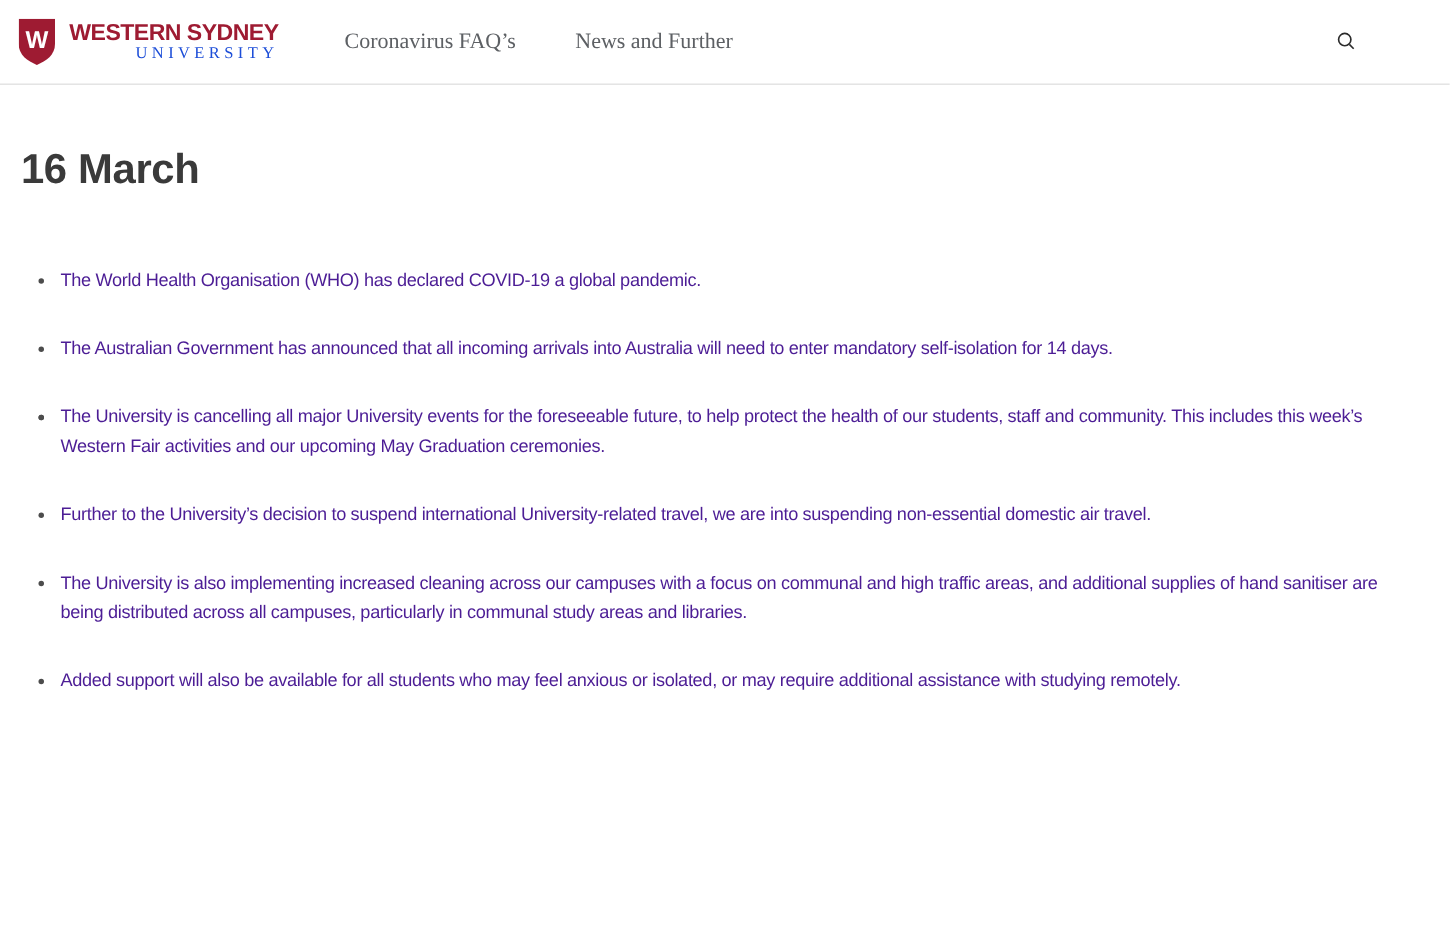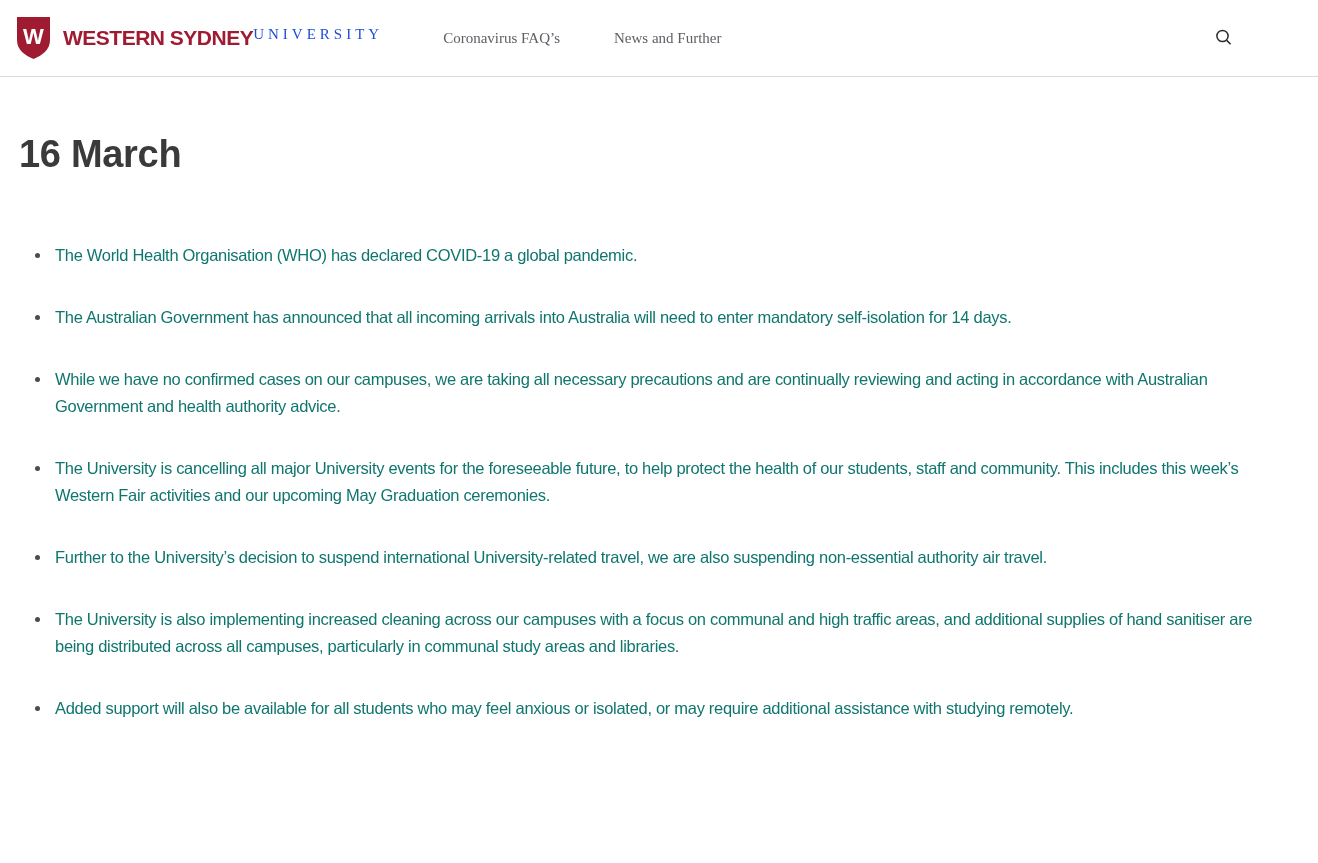--- a/index.html
+++ b/index.html
@@ -22,22 +22,22 @@
   .logo {
     display: flex;
     align-items: center;
     cursor: pointer;
     text-decoration: none;
   }
   .logo-shield { width: 33px; height: 42px; display: block; }
   .logo-text {
     margin-left: 13px;
     display: flex;
-    flex-direction: row;
-    align-items: flex-start;
+    flex-direction: column;
+    align-items: flex-end;
   }
   .logo-line1 {
     font-family: "Liberation Sans", sans-serif;
     font-weight: 700;
     font-size: 21px;
     letter-spacing: -0.5px;
     color: #9e1b32;
     line-height: 1.1;
     white-space: nowrap;
   }
@@ -51,21 +51,21 @@
   }
 
   .main-nav {
     margin-left: 60px;
     display: flex;
     gap: 54px;
     align-items: center;
   }
   .nav-link {
     font-family: "Liberation Serif", serif;
-    font-size: 15px;
+    font-size: 20px;
     color: #5d6064;
     text-decoration: none;
     cursor: pointer;
     white-space: nowrap;
   }
 
   .search-btn {
     margin-left: auto;
     margin-right: 80px;
     background: none;
@@ -93,21 +93,21 @@
     margin-top: 66px;
     max-width: 1236px;
   }
   .update-list li {
     position: relative;
     padding-left: 36px;
     margin-bottom: 35px;
     font-size: 16.5px;
     letter-spacing: -0.3px;
     line-height: 27px;
-    color: #0f766e;
+    color: #4c1d95;
   }
   .bullet-dot {
     position: absolute;
     left: 16px;
     top: 11px;
     width: 5px;
     height: 5px;
     border-radius: 50%;
     background: #4c4c4c;
   }
@@ -139,19 +139,19 @@
     </svg>
   </button>
 </header>
 
 <main class="content">
   <h1 class="page-title">16 March</h1>
 
   <ul class="update-list">
     <li><span class="bullet-dot"></span><span>The World Health Organisation (WHO) has declared COVID-19 a global pandemic.</span></li>
     <li><span class="bullet-dot"></span><span>The Australian Government has announced that all incoming arrivals into Australia will need to enter mandatory self-isolation for 14 days.</span></li>
-    <li><span class="bullet-dot"></span><span>While we have no confirmed cases on our campuses, we are taking all necessary precautions and are continually reviewing and acting in accordance with Australian Government and health authority advice.</span></li>
+    <li><span class="bullet-dot"></span></li>
     <li><span class="bullet-dot"></span><span>The University is cancelling all major University events for the foreseeable future, to help protect the health of our students, staff and community. This includes this week’s Western Fair activities and our upcoming May Graduation ceremonies.</span></li>
-    <li><span class="bullet-dot"></span><span>Further to the University’s decision to suspend international University-related travel, we are also suspending non-essential authority air travel.</span></li>
+    <li><span class="bullet-dot"></span><span>Further to the University’s decision to suspend international University-related travel, we are into suspending non-essential domestic air travel.</span></li>
     <li><span class="bullet-dot"></span><span>The University is also implementing increased cleaning across our campuses with a focus on communal and high traffic areas, and additional supplies of hand sanitiser are being distributed across all campuses, particularly in communal study areas and libraries.</span></li>
     <li><span class="bullet-dot"></span><span>Added support will also be available for all students who may feel anxious or isolated, or may require additional assistance with studying remotely.</span></li>
   </ul>
 </main>
 
 </body></html>

